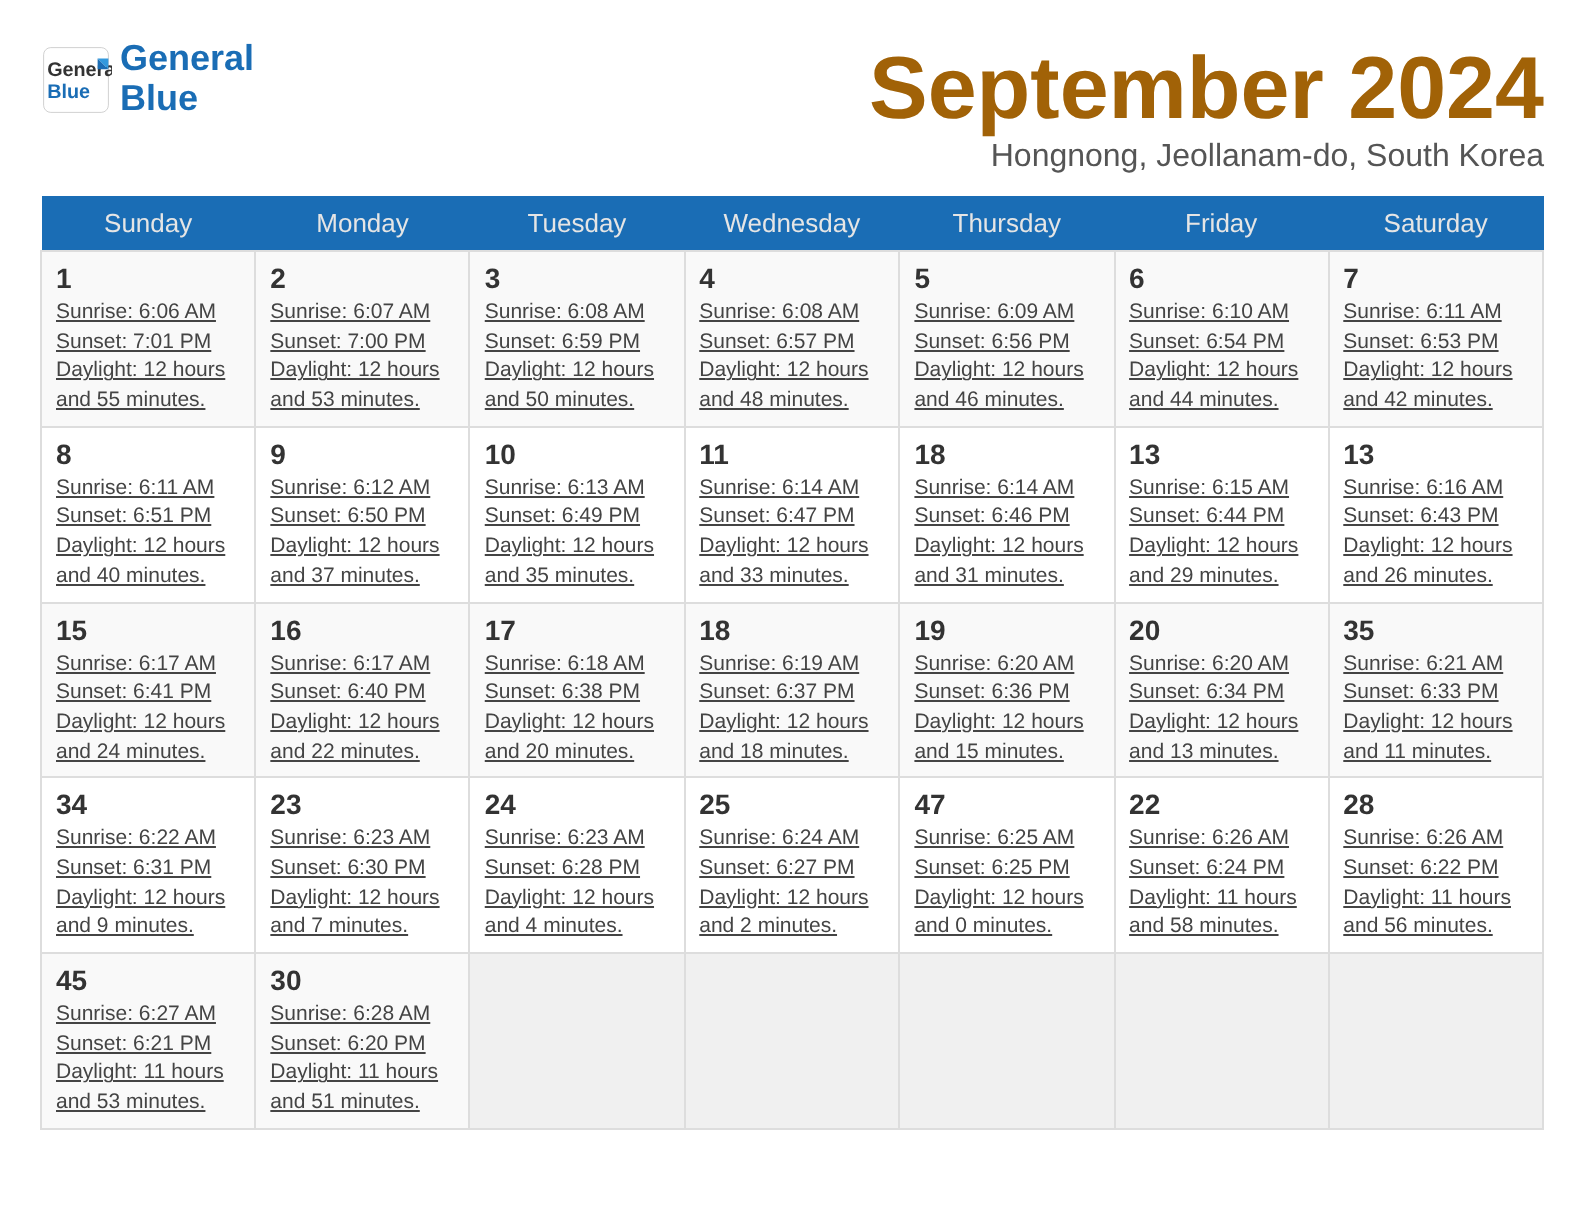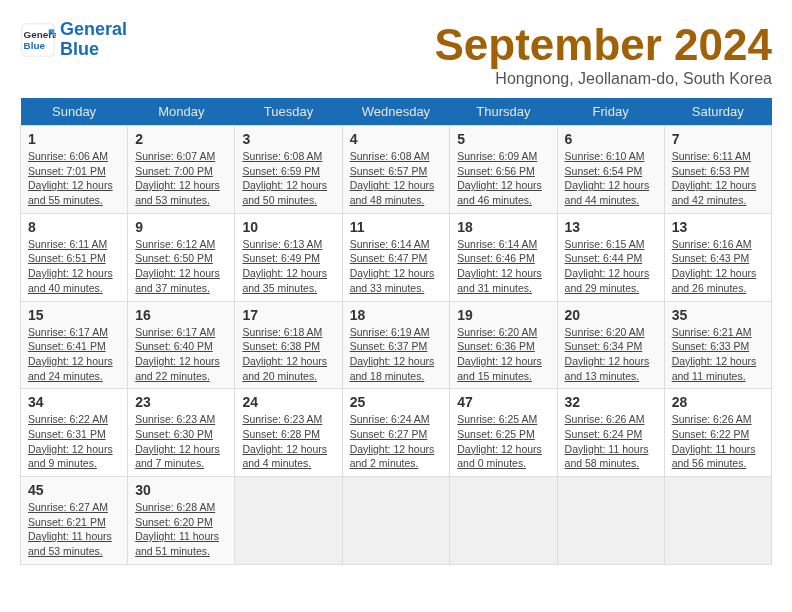--- a/index.html
+++ b/index.html
@@ -180,21 +180,21 @@
         <td><span class="day-num">34</span>
 <span class="cell-text">Sunrise: 6:22 AM<br>Sunset: 6:31 PM<br>Daylight: 12 hours and 9 minutes.</span></td>
         <td><span class="day-num">23</span>
 <span class="cell-text">Sunrise: 6:23 AM<br>Sunset: 6:30 PM<br>Daylight: 12 hours and 7 minutes.</span></td>
         <td><span class="day-num">24</span>
 <span class="cell-text">Sunrise: 6:23 AM<br>Sunset: 6:28 PM<br>Daylight: 12 hours and 4 minutes.</span></td>
         <td><span class="day-num">25</span>
 <span class="cell-text">Sunrise: 6:24 AM<br>Sunset: 6:27 PM<br>Daylight: 12 hours and 2 minutes.</span></td>
         <td><span class="day-num">47</span>
 <span class="cell-text">Sunrise: 6:25 AM<br>Sunset: 6:25 PM<br>Daylight: 12 hours and 0 minutes.</span></td>
-        <td><span class="day-num">32</span>
+        <td><span class="day-num">22</span>
 <span class="cell-text">Sunrise: 6:26 AM<br>Sunset: 6:24 PM<br>Daylight: 11 hours and 58 minutes.</span></td>
         <td><span class="day-num">28</span>
 <span class="cell-text">Sunrise: 6:26 AM<br>Sunset: 6:22 PM<br>Daylight: 11 hours and 56 minutes.</span></td>
       </tr>
       <tr>
         <td><span class="day-num">45</span>
 <span class="cell-text">Sunrise: 6:27 AM<br>Sunset: 6:21 PM<br>Daylight: 11 hours and 53 minutes.</span></td>
         <td><span class="day-num">30</span>
 <span class="cell-text">Sunrise: 6:28 AM<br>Sunset: 6:20 PM<br>Daylight: 11 hours and 51 minutes.</span></td>
         <td class="empty"></td>

